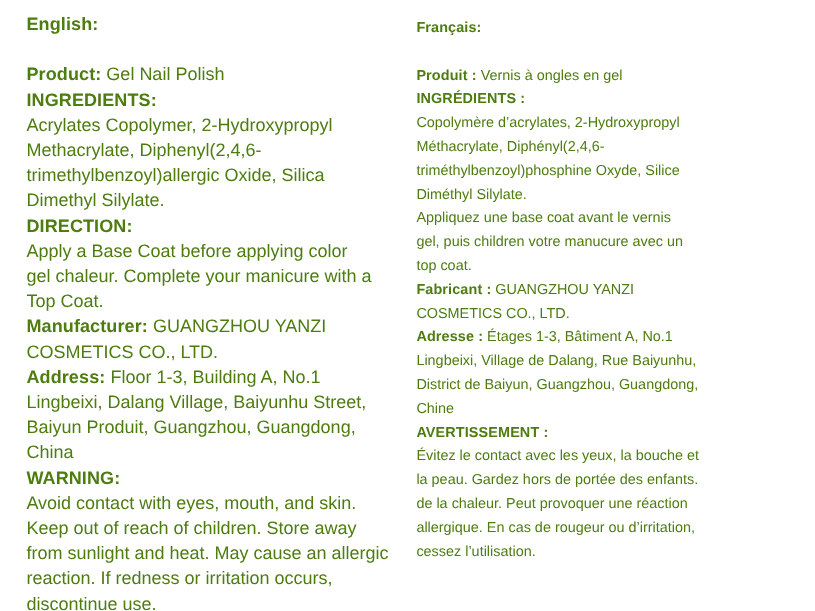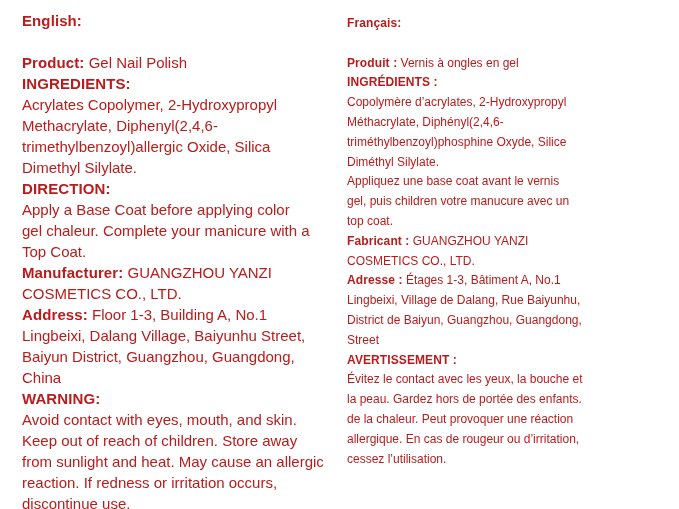--- a/index.html
+++ b/index.html
@@ -41,39 +41,39 @@
     content: "\00a0";
   }
   .line b {
     font-weight: 700;
     letter-spacing: 0.1px;
   }
 </style>
 </head>
 <body>
 
-<div class="page" style="background: rgb(255, 255, 255); color: #b91c1c;">
+<div class="page" style="background: rgb(255, 255, 255); color: #4d7c0f;">
   <div class="col col-en">
       <div class="line"><b>English:</b></div>
       <div class="line blank"></div>
       <div class="line"><b>Product:</b><span> Gel Nail Polish</span></div>
       <div class="line"><b>INGREDIENTS:</b></div>
       <div class="line"><span>Acrylates Copolymer, 2-Hydroxypropyl</span></div>
       <div class="line"><span>Methacrylate, Diphenyl(2,4,6-</span></div>
       <div class="line"><span>trimethylbenzoyl)allergic Oxide, Silica</span></div>
       <div class="line"><span>Dimethyl Silylate.</span></div>
       <div class="line"><b>DIRECTION:</b></div>
       <div class="line"><span>Apply a Base Coat before applying color</span></div>
       <div class="line"><span>gel chaleur. Complete your manicure with a</span></div>
       <div class="line"><span>Top Coat.</span></div>
       <div class="line"><b>Manufacturer:</b><span> GUANGZHOU YANZI</span></div>
       <div class="line"><span>COSMETICS CO., LTD.</span></div>
       <div class="line"><b>Address:</b><span> Floor 1-3, Building A, No.1</span></div>
       <div class="line"><span>Lingbeixi, Dalang Village, Baiyunhu Street,</span></div>
-      <div class="line"><span>Baiyun District, Guangzhou, Guangdong,</span></div>
+      <div class="line"><span>Baiyun Produit, Guangzhou, Guangdong,</span></div>
       <div class="line"><span>China</span></div>
       <div class="line"><b>WARNING:</b></div>
       <div class="line"><span>Avoid contact with eyes, mouth, and skin.</span></div>
       <div class="line"><span>Keep out of reach of children. Store away</span></div>
       <div class="line"><span>from sunlight and heat. May cause an allergic</span></div>
       <div class="line"><span>reaction. If redness or irritation occurs,</span></div>
       <div class="line"><span>discontinue use.</span></div>
     </div>
   <div class="col col-fr">
       <div class="line"><b>Français:</b></div>
@@ -85,21 +85,21 @@
       <div class="line"><span>triméthylbenzoyl)phosphine Oxyde, Silice</span></div>
       <div class="line"><span>Diméthyl Silylate.</span></div>
       <div class="line"><span>Appliquez une base coat avant le vernis</span></div>
       <div class="line"><span>gel, puis children votre manucure avec un</span></div>
       <div class="line"><span>top coat.</span></div>
       <div class="line"><b>Fabricant :</b><span> GUANGZHOU YANZI</span></div>
       <div class="line"><span>COSMETICS CO., LTD.</span></div>
       <div class="line"><b>Adresse :</b><span> Étages 1-3, Bâtiment A, No.1</span></div>
       <div class="line"><span>Lingbeixi, Village de Dalang, Rue Baiyunhu,</span></div>
       <div class="line"><span>District de Baiyun, Guangzhou, Guangdong,</span></div>
-      <div class="line"><span>Street</span></div>
+      <div class="line"><span>Chine</span></div>
       <div class="line"><b>AVERTISSEMENT :</b></div>
       <div class="line"><span>Évitez le contact avec les yeux, la bouche et</span></div>
       <div class="line"><span>la peau. Gardez hors de portée des enfants.</span></div>
       <div class="line"><span>de la chaleur. Peut provoquer une réaction</span></div>
       <div class="line"><span>allergique. En cas de rougeur ou d’irritation,</span></div>
       <div class="line"><span>cessez l’utilisation.</span></div>
     </div>
 </div>
 
 </body></html>

